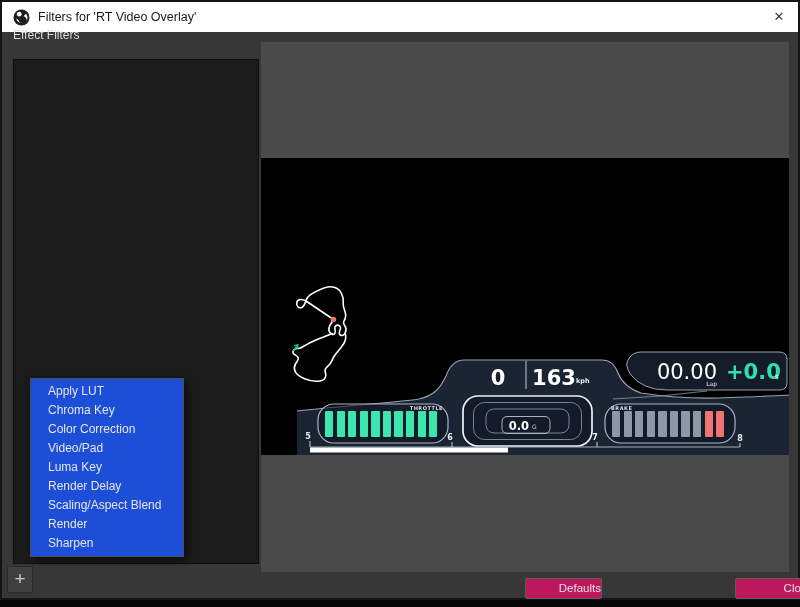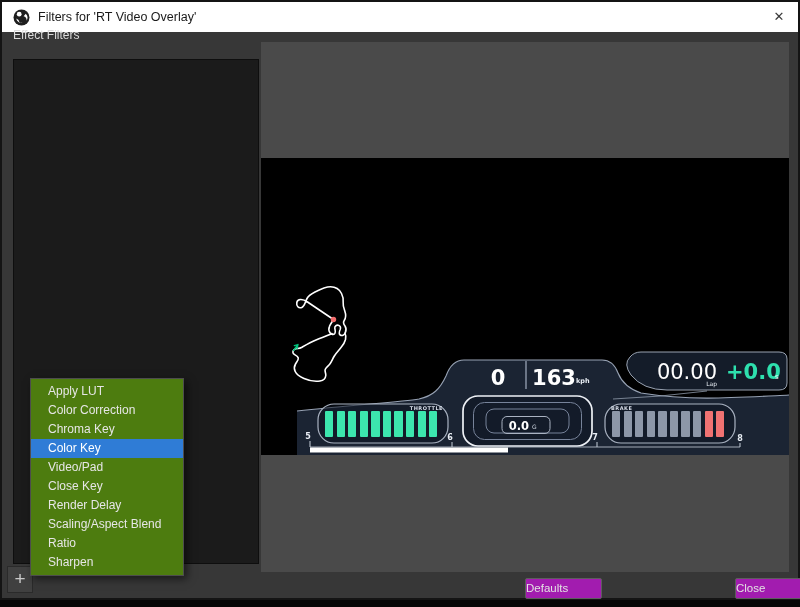--- a/index.html
+++ b/index.html
@@ -20,39 +20,39 @@
   
   .effect-filters-label { position:absolute; left:11px; top:26px; font-size:12px; color:#dcdcdc; }
   .filters-list { position:absolute; left:11px; top:57px; width:246px; height:505px;
                   background:#1b1b1b; border:1px solid #0e0e0e; }
   .add-btn { position:absolute; left:5px; top:564px; width:26px; height:27px;
              background:#404040; border:1px solid #2a2a2a; color:#c9c9c9;
              font-size:19px; line-height:23px; text-align:center; }
 
   
   .context-menu { position:absolute; left:28px; top:376px; width:154px;
-                  background:#4d7c0f; border:1px solid #4d4d4d; padding:3px 0;
+                  background:#1d4ed8; border:1px solid #4d4d4d; padding:3px 0;
                   box-shadow:3px 3px 8px rgba(0,0,0,0.55); z-index:30; }
   .menu-item { height:19px; line-height:19px; padding-left:17px; font-size:12px; color:#e6e6e6;
                white-space:nowrap; }
 
   
   .preview-panel { position:absolute; left:259px; top:40px; width:528px; height:530px; background:#4a4a4a; }
   .video { position:absolute; left:0; top:116px; width:528px; height:297px; background:#000; overflow:hidden; }
   .hud-svg, .track-svg { position:absolute; }
   .hud-svg { left:0; top:0; }
   .track-svg { left:21px; top:102px; }
   .bars { position:absolute; display:flex; gap:3.4px; height:26px; top:253px; }
   .bars .bar { width:8.2px; height:26px; border-radius:1px; }
   #throttle-bars { left:64px; }
   #brake-bars { left:351px; }
 
   
-  .footer-btn { position:absolute; height:21px; background:#a21caf; border:1px solid #5d5d5d;
-                border-radius:2px; color:#e2e2e2; font-size:11.5px; text-align:left; line-height:19px; }
+  .footer-btn { position:absolute; height:21px; background:#be185d; border:1px solid #5d5d5d;
+                border-radius:2px; color:#e2e2e2; font-size:11.5px; text-align:right; line-height:19px; }
   #defaults-btn { left:523px; top:576px; width:77px; }
   #close-btn { left:713px; top:576px; width:79px;margin-left:20px; }
 
   .bottom-strip { position:absolute; left:0; top:600px; width:800px; height:7px; background:#060606; }
 
   svg text { font-family:"DejaVu Sans","Liberation Sans",sans-serif; }
 </style>
 </head>
 <body>
 
@@ -154,26 +154,25 @@
             <div class="bar" style="background: rgb(240, 114, 114);"></div>
           </div>
       </div>
     </div>
 
     <div class="footer-btn" id="defaults-btn">Defaults</div>
     <div class="footer-btn" id="close-btn">Close</div>
 
     <div class="context-menu" id="context-menu">
         <div class="menu-item">Apply LUT</div>
+        <div class="menu-item">Chroma Key</div>
         <div class="menu-item">Color Correction</div>
-        <div class="menu-item">Chroma Key</div>
-        <div class="menu-item" style="background: rgb(47, 124, 214); color: rgb(255, 255, 255);">Color Key</div>
         <div class="menu-item">Video/Pad</div>
-        <div class="menu-item">Close Key</div>
+        <div class="menu-item">Luma Key</div>
         <div class="menu-item">Render Delay</div>
         <div class="menu-item">Scaling/Aspect Blend</div>
-        <div class="menu-item">Ratio</div>
+        <div class="menu-item">Render</div>
         <div class="menu-item">Sharpen</div>
       </div>
   </div>
 
   <div class="bottom-strip"></div>
 </div>
 
 </body></html>

